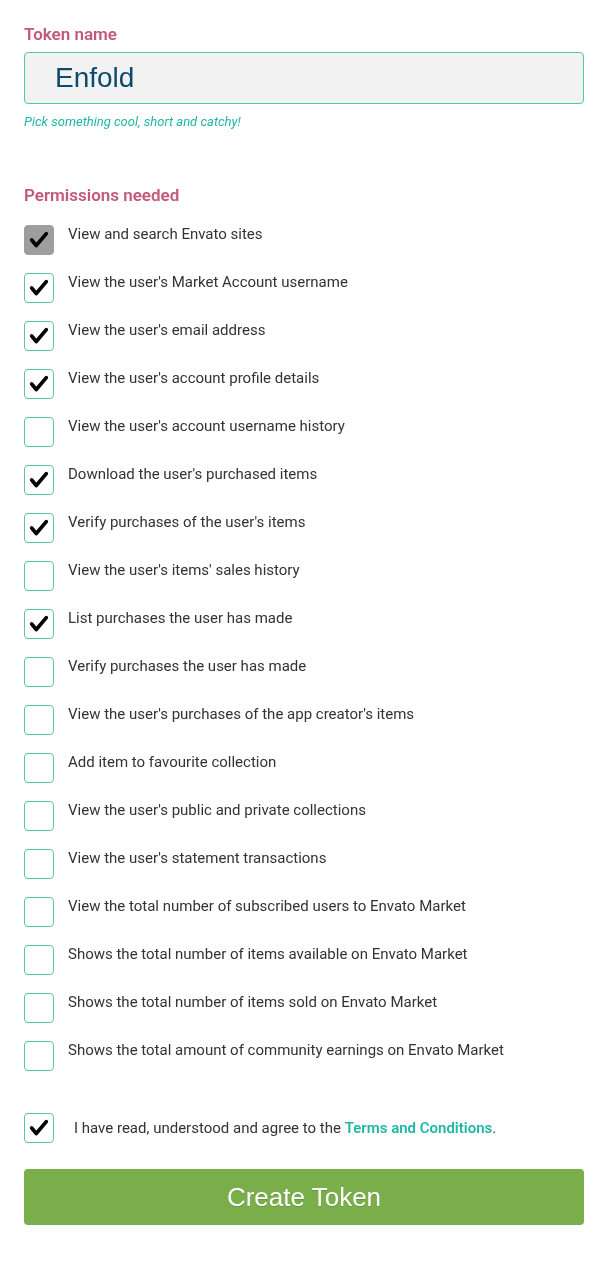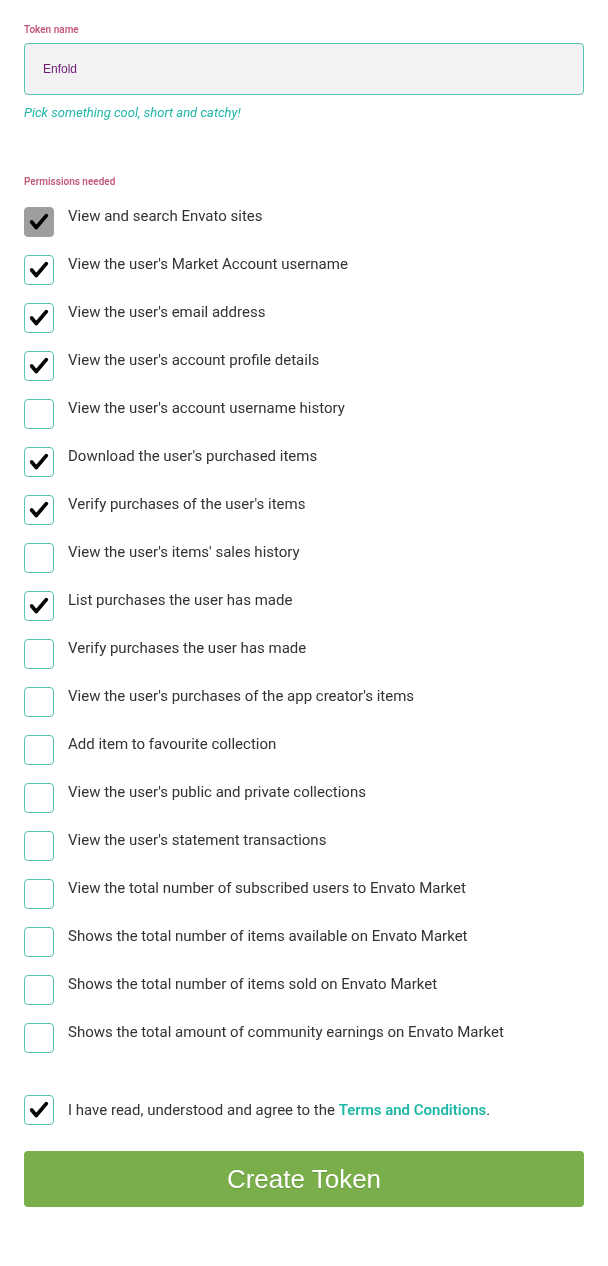--- a/index.html
+++ b/index.html
@@ -8,34 +8,34 @@
       padding: 0;
     }
     body {
       font-family: -apple-system, BlinkMacSystemFont, "Segoe UI", Roboto, Helvetica, Arial, sans-serif;
       background: #fff;
       padding: 24px;
       width: 608px;
       color: #333;
     }
     .field-label {
-      font-size: 10px;
+      font-size: 17px;
       font-weight: 600;
       color: #c25977;
       margin-bottom: 8px;
     }
     .text-input {
       width: 100%;
       height: 52px;
-      font-size: 12px;
-      padding: 0 18px;
+      font-size: 28px;
+      padding: 0 30px;
       background: #f2f2f2;
       border: 1px solid #59c3b2;
       border-radius: 4px;
-      color: #701a75;
+      color: #0c4a6e;
       outline: none;
     }
     .helper-text {
       font-size: 13px;
       color: #1fb7a6;
       margin-top: 10px;
       font-style: italic;
     }
     .section-gap {
       height: 56px;
@@ -86,21 +86,21 @@
     .checkbox-input:checked + .checkbox-box .checkbox-check {
       display: block;
     }
     .perm-label {
       font-size: 15px;
       color: #333;
     }
     .terms-row {
       display: flex;
       align-items: center;
-      gap: 14px;
+      gap: 20px;
       margin-top: 42px;
       margin-bottom: 26px;
     }
     .terms-label {
       font-size: 15px;
       color: #333;
     }
     .terms-link {
       color: #1fb7a6;
       font-weight: 600;

